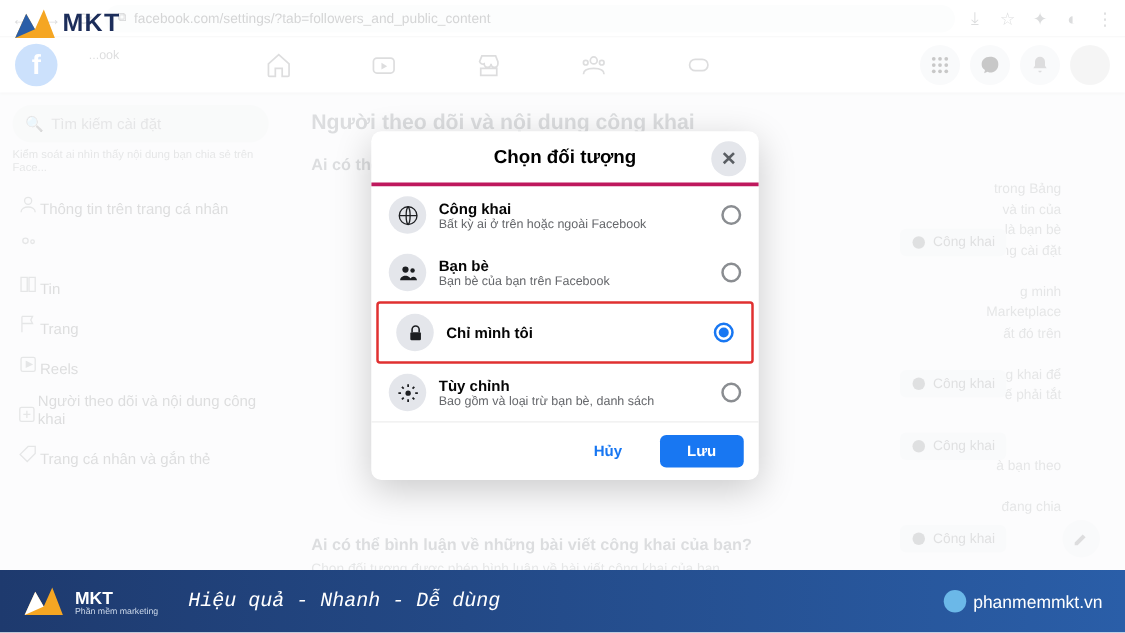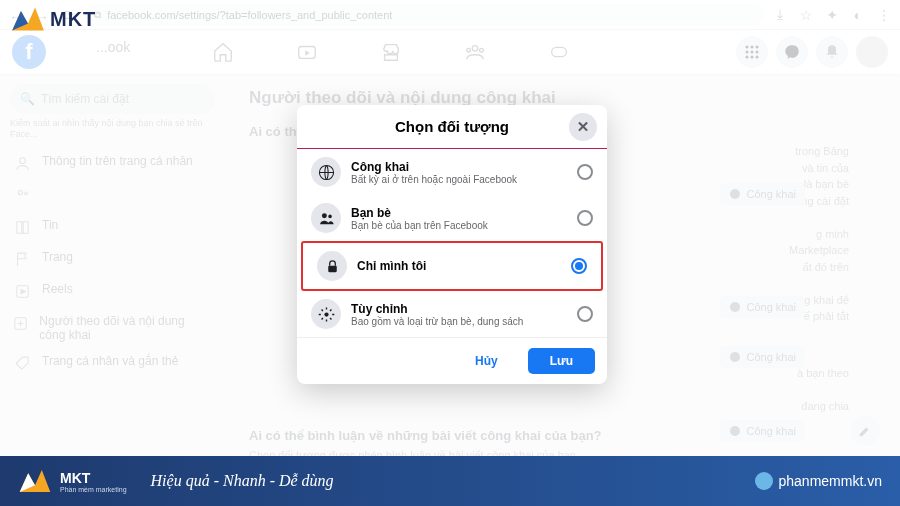--- a/index.html
+++ b/index.html
@@ -12,58 +12,58 @@
 .logo{width:34px;height:34px;border-radius:50%;background:#1877f2;display:flex;align-items:center;justify-content:center;color:#fff;font-weight:bold;font-size:22px;margin-left:12px}
 .logoW{position:absolute;left:10px;top:4px;display:flex;align-items:center;z-index:10}
 .logoM{width:36px;height:30px}
 .mktT{font-size:20px;font-weight:900;letter-spacing:1px;color:#1c2d5a;margin-left:4px}
 .navC{flex:1;display:flex;justify-content:center;gap:48px}
 .nIc{width:36px;height:36px;display:flex;align-items:center;justify-content:center;color:#65676b}
 .nIc svg{width:22px;height:22px;fill:#65676b}
 .rH{display:flex;gap:8px;margin-right:12px;align-items:center}
 .hCir{width:32px;height:32px;border-radius:50%;background:#e4e6eb;display:flex;align-items:center;justify-content:center;color:#050505}
 .av{width:32px;height:32px;border-radius:50%;background:#d3d3d3}
-.bcrumb{font-size:14px;color:#65676b;margin-left:46px;position:absolute;top:9px;left:50px}
+.bcrumb{font-size:10px;color:#65676b;margin-left:21px;position:absolute;top:9px;left:50px}
 .main{display:flex;height:calc(100% - 74px - 50px)}
 .side{width:225px;padding:10px 6px;background:#f0f2f5;overflow:hidden;color:#65676b}
 .sTitle{font-size:17px;font-weight:700;color:#65676b;margin:4px 4px 10px}
 .sSearch{height:30px;background:#e4e6e9;border-radius:18px;display:flex;align-items:center;padding:0 10px;font-size:12px;color:#8a8d91;margin:0 4px 4px}
 .sNote{font-size:9px;color:#8a8d91;margin:4px 4px 8px;line-height:1.2}
-.sItem{display:flex;align-items:flex-start;padding:6px 6px;font-size:12px;color:#65676b;border-radius:6px;gap:10px}
+.sItem{display:flex;align-items:flex-end;padding:6px 6px;font-size:12px;color:#65676b;border-radius:6px;gap:0}
 .sIc{width:20px;height:20px;display:flex;align-items:center;justify-content:center}
 .sIc svg{width:17px;height:17px;stroke:#8a8d91;fill:none;stroke-width:1.5}
 .content{flex:1;padding:14px 24px;overflow:hidden}
 .cTitle{font-size:17px;font-weight:700;color:#606770;margin-bottom:16px}
 .sec{margin-bottom:14px}
 .secT{font-size:13px;font-weight:600;color:#606770;margin-bottom:4px}
 .secD{font-size:11px;color:#8a8d91;line-height:1.5;max-width:340px}
 .chip{position:absolute;display:flex;align-items:center;gap:5px;background:#e4e6eb;border-radius:5px;padding:5px 9px;font-size:11px;color:#707478}
 .chip svg{width:12px;height:12px;fill:#707478}
 .overlay{position:absolute;inset:0;background:rgba(255,255,255,.78);z-index:4}
 .modal{position:absolute;left:297px;top:105px;width:310px;background:#fff;border-radius:8px;box-shadow:0 8px 30px rgba(0,0,0,.2);z-index:5;overflow:hidden}
-.mH{position:relative;height:44px;display:flex;align-items:center;justify-content:center;border-bottom:1px solid #be185d;font-size:15px;font-weight:700}
+.mH{position:relative;height:44px;display:flex;align-items:center;justify-content:center;border-bottom:3px solid #be185d;font-size:15px;font-weight:700}
 .mX{position:absolute;right:10px;top:8px;width:28px;height:28px;border-radius:50%;background:#e4e6eb;display:flex;align-items:center;justify-content:center;color:#5a5e63;font-size:15px}
 .opt{display:flex;align-items:center;padding:8px 14px;gap:10px;position:relative}
 .oIc{width:30px;height:30px;border-radius:50%;background:#e4e6eb;display:flex;align-items:center;justify-content:center}
 .oIc svg{width:17px;height:17px;fill:#1c1e21}
 .oT{font-size:12px;font-weight:600;color:#050505}
 .oD{font-size:10px;color:#65676b}
 .oR{position:absolute;right:14px;width:16px;height:16px;border:2px solid #8a8d91;border-radius:50%}
 .oR.sel{border-color:#1877f2}
 .oR.sel::after{content:"";position:absolute;inset:2px;border-radius:50%;background:#1877f2}
 .hl{border:2px solid #e03030;border-radius:3px;margin:0 4px}
 .mF{display:flex;justify-content:flex-end;gap:8px;padding:10px 12px;border-top:1px solid #eee}
 .btn{padding:6px 22px;border-radius:5px;font-size:12px;font-weight:600;border:none}
 .bC{background:transparent;color:#1877f2}
 .bS{background:#1877f2;color:#fff}
 .foot{position:absolute;bottom:0;left:0;right:0;height:50px;background:linear-gradient(90deg,#1e3a6e,#2a5ea8);display:flex;align-items:center;padding:0 18px;z-index:6}
 .fLogo{display:flex;align-items:center;gap:8px}
 .fLogoIc{width:34px;height:30px}
 .fMKT{color:#fff;font-size:14px;font-weight:800}
-.fSlogan{margin-left:24px;color:#fff;font-size:16px;font-style:italic;font-family:Liberation Serif, serif}
+.fSlogan{margin-left:24px;color:#fff;font-size:16px;font-style:italic;font-family:Liberation Mono, monospace}
 .fR{margin-left:auto;display:flex;align-items:center;gap:6px;color:#fff;font-size:14px}
 .fG{width:18px;height:18px;border-radius:50%;background:#6bb8e8;display:inline-block}
 .editFab{position:absolute;right:20px;bottom:60px;width:30px;height:30px;border-radius:50%;background:#e4e6eb;display:flex;align-items:center;justify-content:center;z-index:3}
 </style>
 </head>
 <body>
 
 <div class="chrome">
   <div class="cbtn">←</div>
   <div class="cbtn">→</div>
@@ -319,21 +319,21 @@
   </div>
   <div class="opt">
     <div class="oIc">
         <svg viewBox="0 0 24 24">
           <circle cx="12" cy="12" r="3"></circle>
           <path d="M12 2v3M12 19v3M4 12H1M23 12h-3M5 5l2 2M17 17l2 2M5 19l2-2M17 7l2-2" stroke="#1c1e21" stroke-width="2" fill="none"></path>
         </svg>
       </div>
     <div>
         <div class="oT">Tùy chỉnh</div>
-        <div class="oD">Bao gồm và loại trừ bạn bè, dung sách</div>
+        <div class="oD">Bao gồm và loại trừ bạn bè, danh sách</div>
       </div>
     <div class="oR"></div>
   </div>
   <div class="mF">
     <button class="btn bC">Hủy</button>
     <button class="btn bS">Lưu</button>
   </div>
 </div>
 
 <div class="foot">

